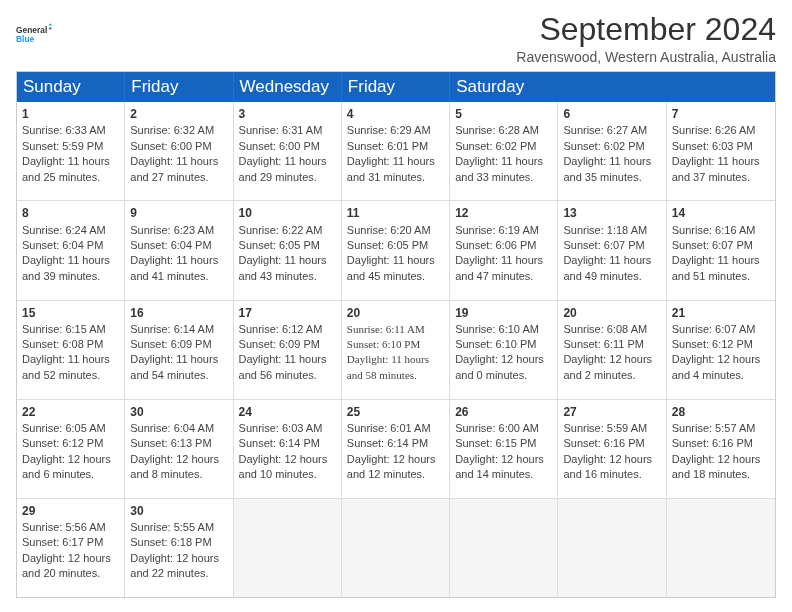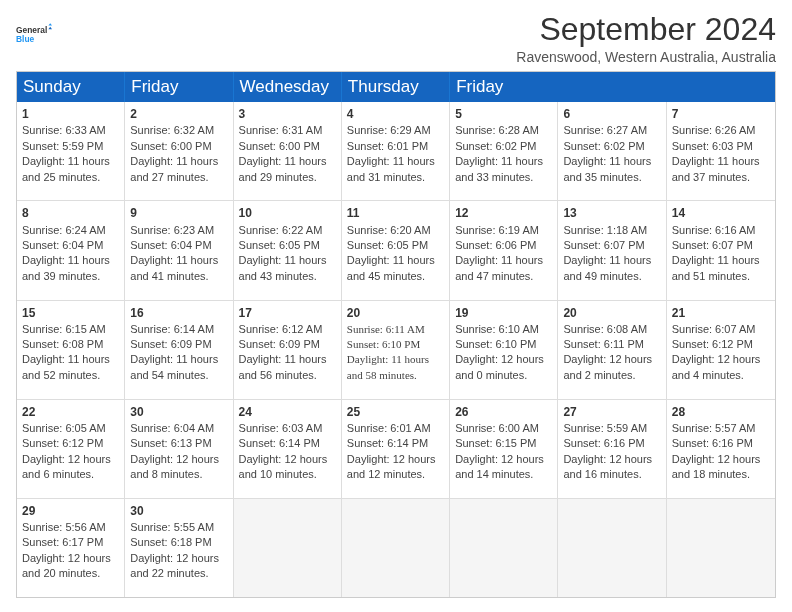--- a/index.html
+++ b/index.html
@@ -114,22 +114,22 @@
       <div class="main-title">September 2024</div>
       <div class="subtitle">Ravenswood, Western Australia, Australia</div>
     </div>
   </div>
 
   <div class="calendar">
     <div class="cal-header">
     <div class="cal-header-cell">Sunday</div>
         <div class="cal-header-cell">Friday</div>
         <div class="cal-header-cell">Wednesday</div>
-        <div class="cal-header-cell">Thursday</div>
         <div class="cal-header-cell">Friday</div>
+        <div class="cal-header-cell">Saturday</div>
       </div>
     <div class="cal-body">
     <div class="cal-row">
           <div class="cal-cell">
             <span class="day-num">1</span>
             <div class="info" style="white-space: pre-line;">Sunrise: 6:33 AM
 Sunset: 5:59 PM
 Daylight: 11 hours
 and 25 minutes.</div>
           </div>

